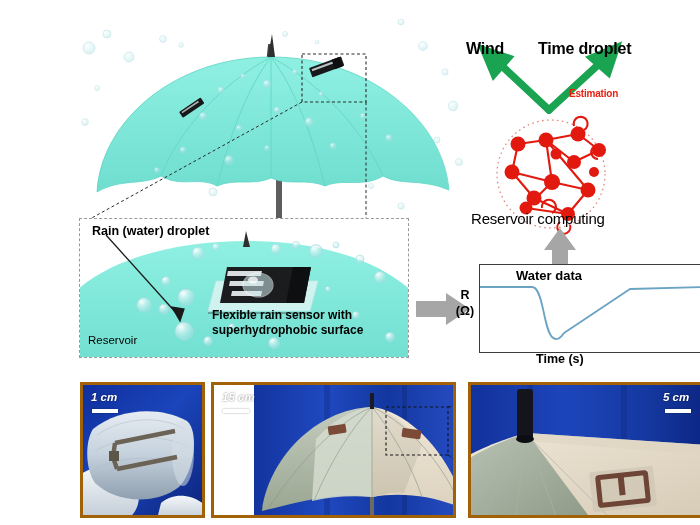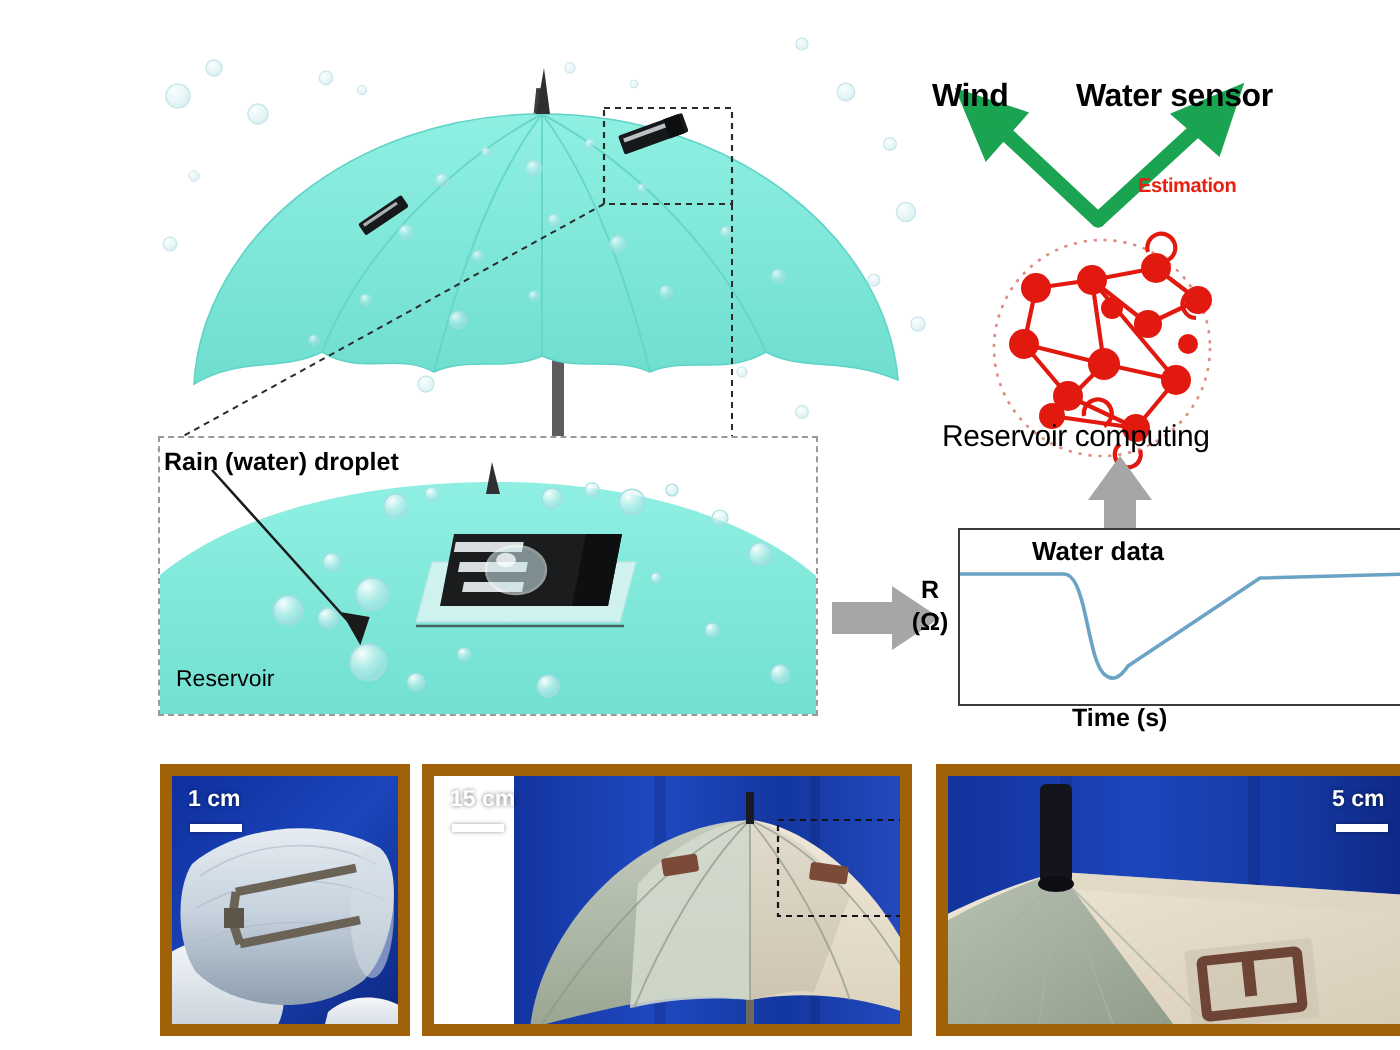--- a/index.html
+++ b/index.html
@@ -57,21 +57,21 @@
     left: 63px; top: 218px;
     width: 330px; height: 140px;
     border: 1.4px dashed #9a9a9a;
     background: #ffffff;
     box-sizing: border-box;
     overflow: hidden;
   }
   #inset-panel svg { display: block; }
 
   .label-rain-droplet {
-    left: 66px; top: 224px;
+    left: 76px; top: 224px;
     font-size: 12.5px; font-weight: bold; color: #000000;
     z-index: 6;
   }
   .label-umbrella {
     left: 72px; top: 334px;
     font-size: 11.5px; font-weight: normal; color: #000000;
     z-index: 6;
   }
   .label-flexsensor {
     left: 196px; top: 308px;
@@ -103,23 +103,24 @@
     left: 520px; top: 352px;
     font-size: 12.5px; font-weight: bold; color: #000000; text-align: center;
   }
 
   
   .arrow-svg { position: absolute; }
 
   
   .photo {
     position: absolute;
-    border: 6px solid #a16207;
+    border: 3px solid #a16207;
     box-sizing: border-box;
     overflow: hidden;
+    font-style: italic;
   }
   #photo-sensor  { left: 64px;  top: 382px; width: 125px; height: 136px; }
   #photo-umbrella{ left: 195px; top: 382px; width: 245px; height: 136px; padding-left: 40px; }
   #photo-closeup { left: 452px; top: 382px; width: 240px; height: 136px; }
   .photo svg { display: block; }
 
   .scalebar-label {
     position: absolute;
     color: #ffffff;
     font-size: 11.5px;
@@ -286,21 +287,21 @@
         <circle cx="78" cy="176" r="7.5"></circle>
         <circle cx="70" cy="186" r="6.5"></circle>
         <circle cx="112" cy="192" r="7"></circle>
         <circle cx="100" cy="132" r="5.5"></circle>
         <circle cx="138" cy="150" r="5"></circle>
       </g>
     </svg>
   </div>
 
   <span class="abs label-wind">Wind</span>
-  <span class="abs label-waterdroplet">Water sensor</span>
+  <span class="abs label-waterdroplet">Time droplet</span>
   <span class="abs label-estimation">Estimation</span>
   <span class="abs label-reservoir">Reservoir computing</span>
 
   <div class="abs" id="inset-panel">
     <svg width="328" height="138" viewBox="0 0 328 138">
       <defs>
         <linearGradient id="umbGrad2" x1="0" y1="0" x2="0" y2="1">
           <stop offset="0%" stop-color="#8ff0e2"></stop>
           <stop offset="100%" stop-color="#72e0d1"></stop>
         </linearGradient>
@@ -359,20 +360,24 @@
 
       <g stroke="#1a1a1a" stroke-width="1.3" fill="#1a1a1a">
         <line x1="26" y1="16" x2="98" y2="96"></line>
         <polygon points="100,102 92,88 104,90"></polygon>
       </g>
     </svg>
   </div>
 
   <span class="abs label-rain-droplet">Rain (water) droplet</span>
   <span class="abs label-umbrella">Reservoir</span>
+  <div class="abs label-flexsensor">
+    <div>Flexible rain sensor with</div>
+    <div>superhydrophobic surface</div>
+  </div>
 
   <svg class="arrow-svg" style="left:400px; top:292px;" width="58" height="34" viewBox="0 0 58 34">
     <polygon points="0,9 30,9 30,1 54,17 30,33 30,25 0,25" fill="#a6a6a6"></polygon>
   </svg>
 
   <svg class="arrow-svg" style="left:527px; top:228px;" width="34" height="40" viewBox="0 0 34 40">
     <polygon points="17,0 33,22 25,22 25,40 9,40 9,22 1,22" fill="#a6a6a6"></polygon>
   </svg>
 
   <div class="abs" id="plot-box">

